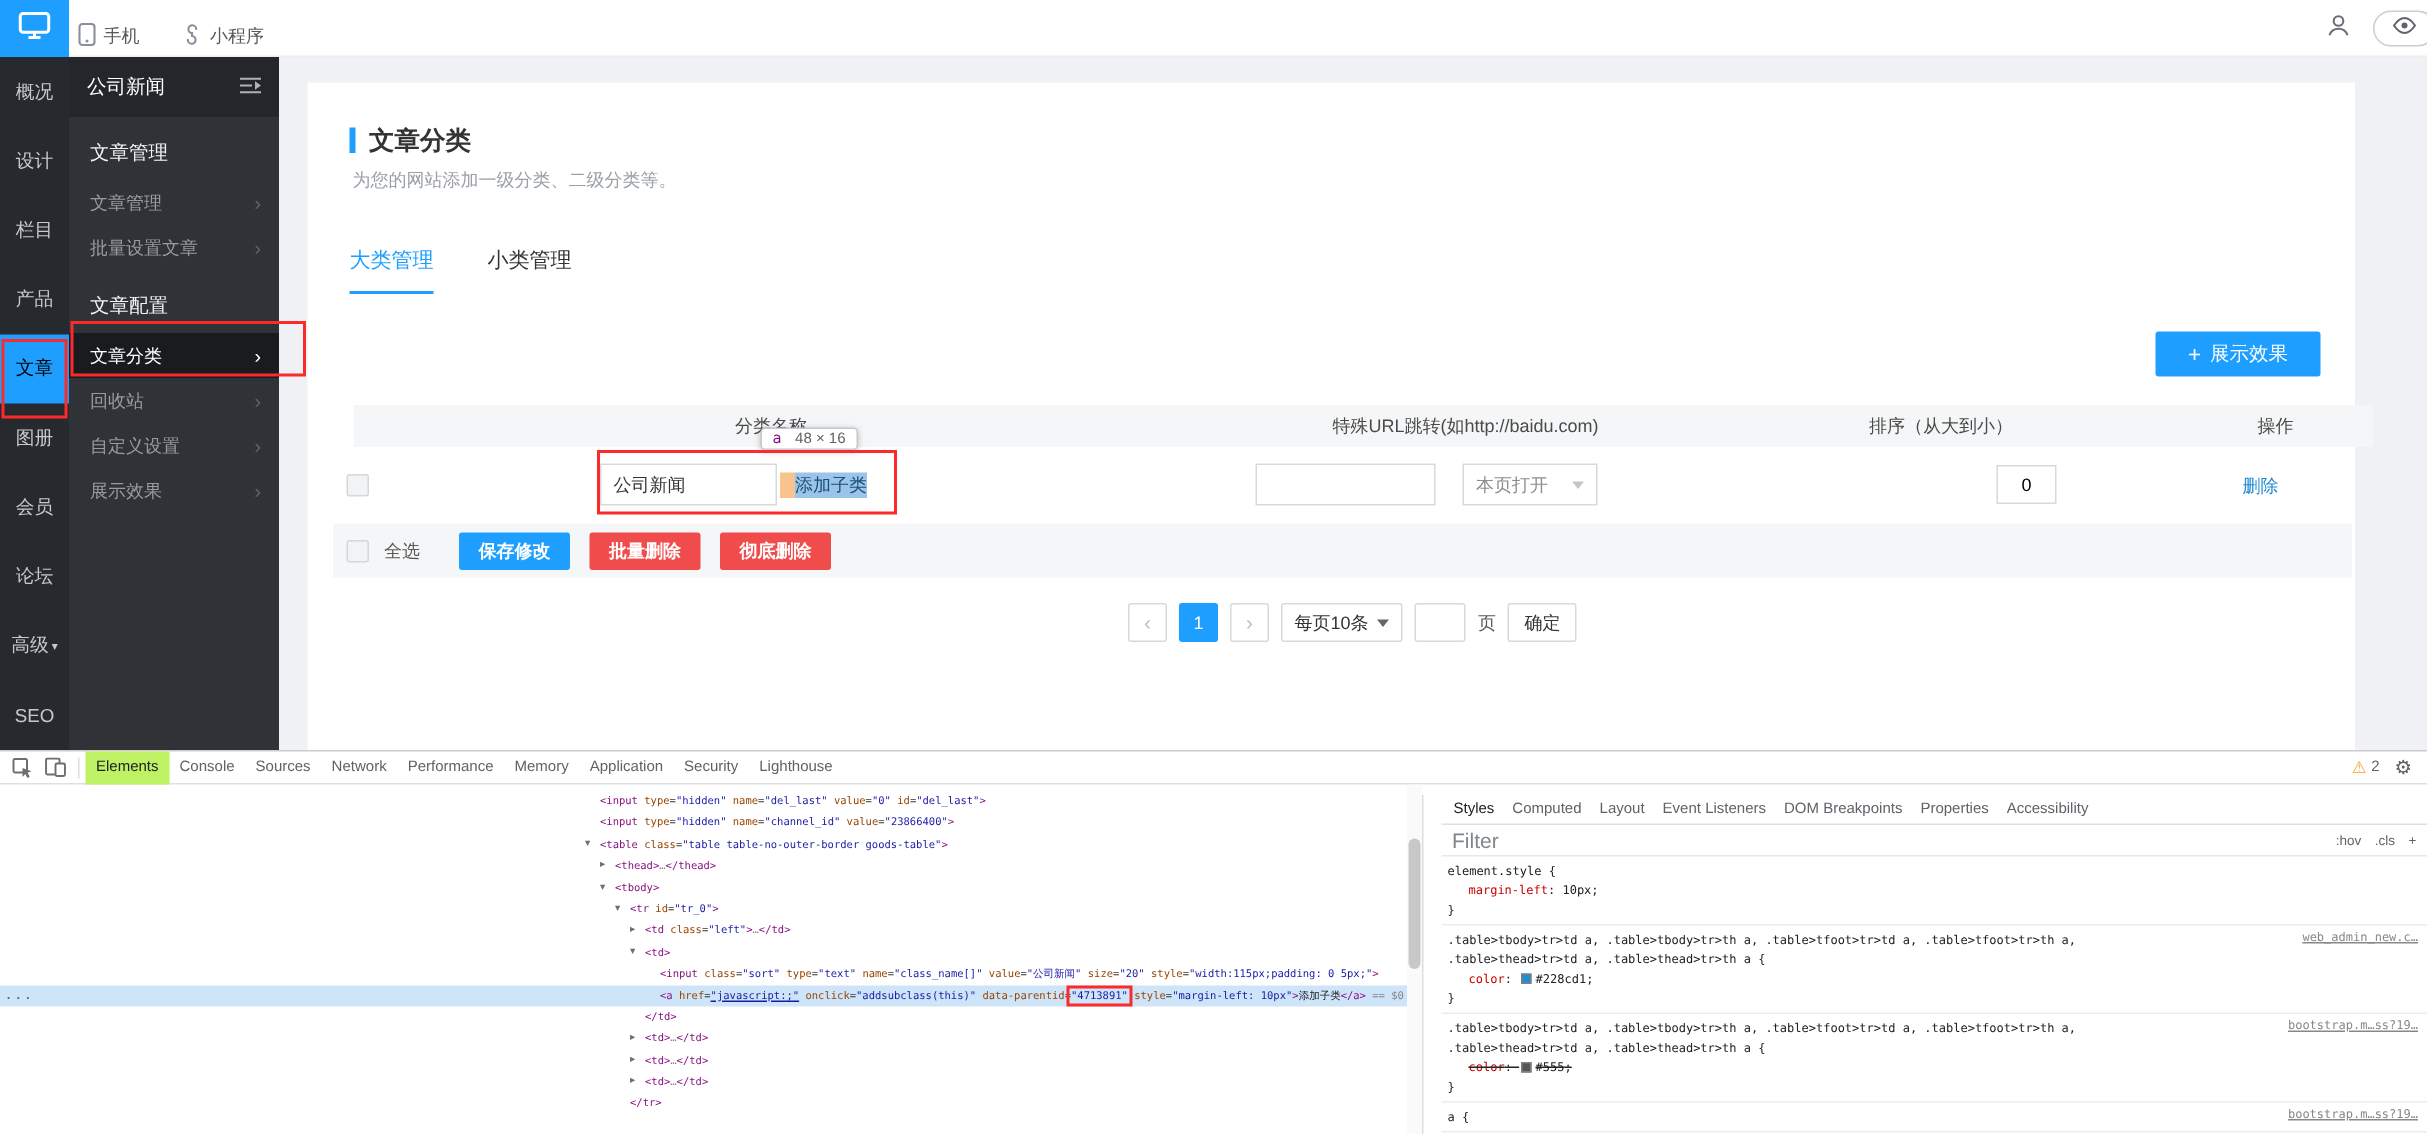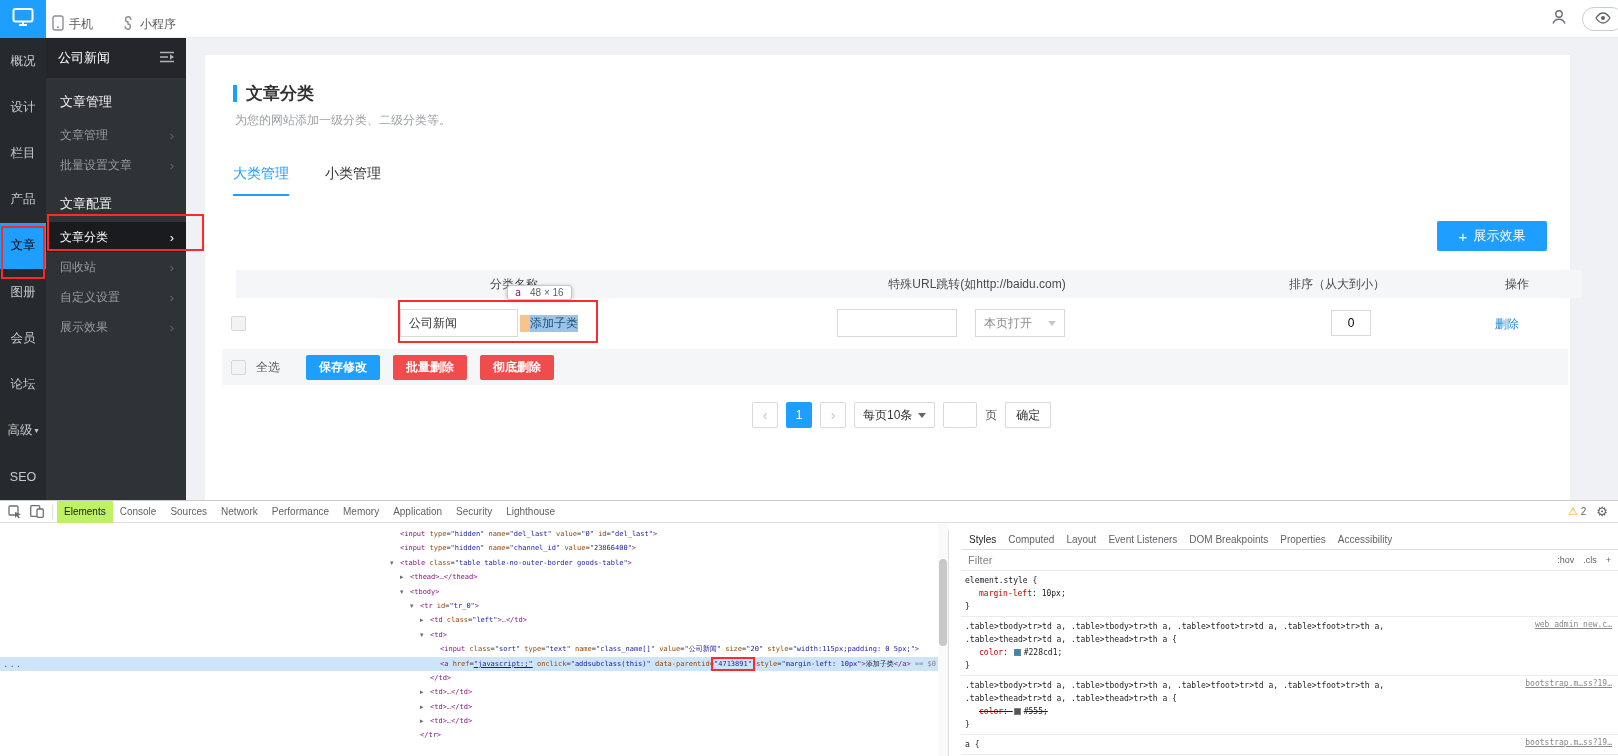--- a/index.html
+++ b/index.html
@@ -38,21 +38,21 @@
   .page-title { font-size:17px; color:#333; font-weight:bold; }
   .subtitle { position:absolute; left:30px; top:57px; font-size:12px; color:#9aa0a6; }
   .main-tabs { position:absolute; left:28px; top:110px; display:flex; gap:36px; }
   .main-tab { font-size:14px; color:#333; padding-bottom:11px; cursor:pointer; }
   .main-tab.active { color:#1E9FFF; border-bottom:2px solid #1E9FFF; }
   .add-btn { position:absolute; left:1232px; top:166px; width:110px; height:30px; background:#1E9FFF; color:#fff; border:none; border-radius:2px; font-size:13px; display:flex; align-items:center; justify-content:center; gap:6px; cursor:pointer; font-family:inherit; }
   .add-plus { font-size:15px; line-height:1; }
 
   .thead { position:absolute; left:31px; top:215px; width:1346px; height:28px; background:#F5F6F7; }
   .th { position:absolute; top:0; height:28px; line-height:28px; transform:translateX(-50%); font-size:12px; color:#4a4a4a; white-space:nowrap; }
-  .th-0 { left:278px; } .th-1 { left:741px; } .th-2 { left:1058px;margin-left:43px; } .th-3 { left:1281px; }
+  .th-0 { left:278px; } .th-1 { left:741px; } .th-2 { left:1058px; } .th-3 { left:1281px; }
 
   .trow { position:absolute; left:17px; top:243px; width:1346px; height:51px; background:#fff; }
   .cbx { width:15px; height:15px; background:#F2F3F5; border:1px solid #D4D7DB; border-radius:2px; cursor:pointer; }
   .row-cbx { position:absolute; left:9px; top:18px; }
   .name-input { position:absolute; left:178px; top:11px; width:118px; height:28px; border:1px solid #d9d9d9; font-size:12px; color:#333; padding:0 8px; font-family:inherit; outline:none; }
   .margin-strip { position:absolute; left:298px; top:17px; width:10px; height:17px; background:rgba(246,178,107,0.78); }
   .add-sub { position:absolute; left:308px; top:17px; height:17px; line-height:17px; font-size:12px; background:rgba(101,164,219,0.65); color:#1a4f79; cursor:pointer; white-space:nowrap; }
   .url-input { position:absolute; left:615px; top:11px; width:120px; height:28px; border:1px solid #d9d9d9; font-size:12px; padding:0 8px; font-family:inherit; outline:none; }
   .open-select { position:absolute; left:753px; top:11px; width:90px; height:28px; border:1px solid #d9d9d9; font-size:12px; color:#8c8c8c; display:flex; align-items:center; justify-content:space-between; padding:0 8px; cursor:pointer; background:#fff; }
   .caret-down { width:0; height:0; border-left:4px solid transparent; border-right:4px solid transparent; border-top:5px solid #c3c7cc; }
@@ -102,21 +102,21 @@
   .s-d { color:#888; } .s-x { color:#202124; } .s-g { color:#80868B; }
 
   .dt-vscroll { position:absolute; left:938px; top:0; width:10px; height:233px; background:#fafafa; }
   .dt-vscroll .thumb { position:absolute; left:1px; top:36px; width:8px; height:87px; background:#c8c8c8; border-radius:4px; cursor:pointer; }
 
   .dt-styles { position:absolute; left:948px; top:7px; width:670px; height:233px; border-left:1px solid #ddd; background:#fff; overflow:hidden;padding-left:12px; }
   .dts-tabs { height:20px; display:flex; align-items:center; border-bottom:1px solid #e0e0e0; padding-left:2px; }
   .dts-tab { padding:0 6px; font-size:10px; color:#5f6368; cursor:pointer; white-space:nowrap; }
   .dts-tab.active { color:#202124; }
   .dt-filter-row { height:21px; display:flex; align-items:center; border-bottom:1px solid #e8e8e8; padding:0 7px; }
-  .dt-filter-input { flex:1; border:none; outline:none; font-size:11px; color:#333; font-family:inherit; }
+  .dt-filter-input { flex:1; border:none; outline:none; font-size:14px; color:#333; font-family:inherit; }
   .dt-filter-input::placeholder { color:#80868b; }
   .dt-filter-right { display:flex; align-items:center; gap:9px; color:#5f6368; font-size:9px; }
   .filter-btn { cursor:pointer; }
   #dt-rules { font-family:"DejaVu Sans Mono",monospace; font-size:8px; color:#202124; }
   .rule { border-bottom:1px solid #ececec; padding:3px 6px 3px 4px; }
   .rule-head { display:flex; align-items:flex-start; }
   .rule-sel { flex:1; }
   .sel-line { line-height:13px; cursor:pointer; }
   .rule-link { color:#888; text-decoration:underline; font-size:8px; white-space:nowrap; cursor:pointer; }
   .css-prop { padding-left:14px; line-height:13px; cursor:pointer; }

